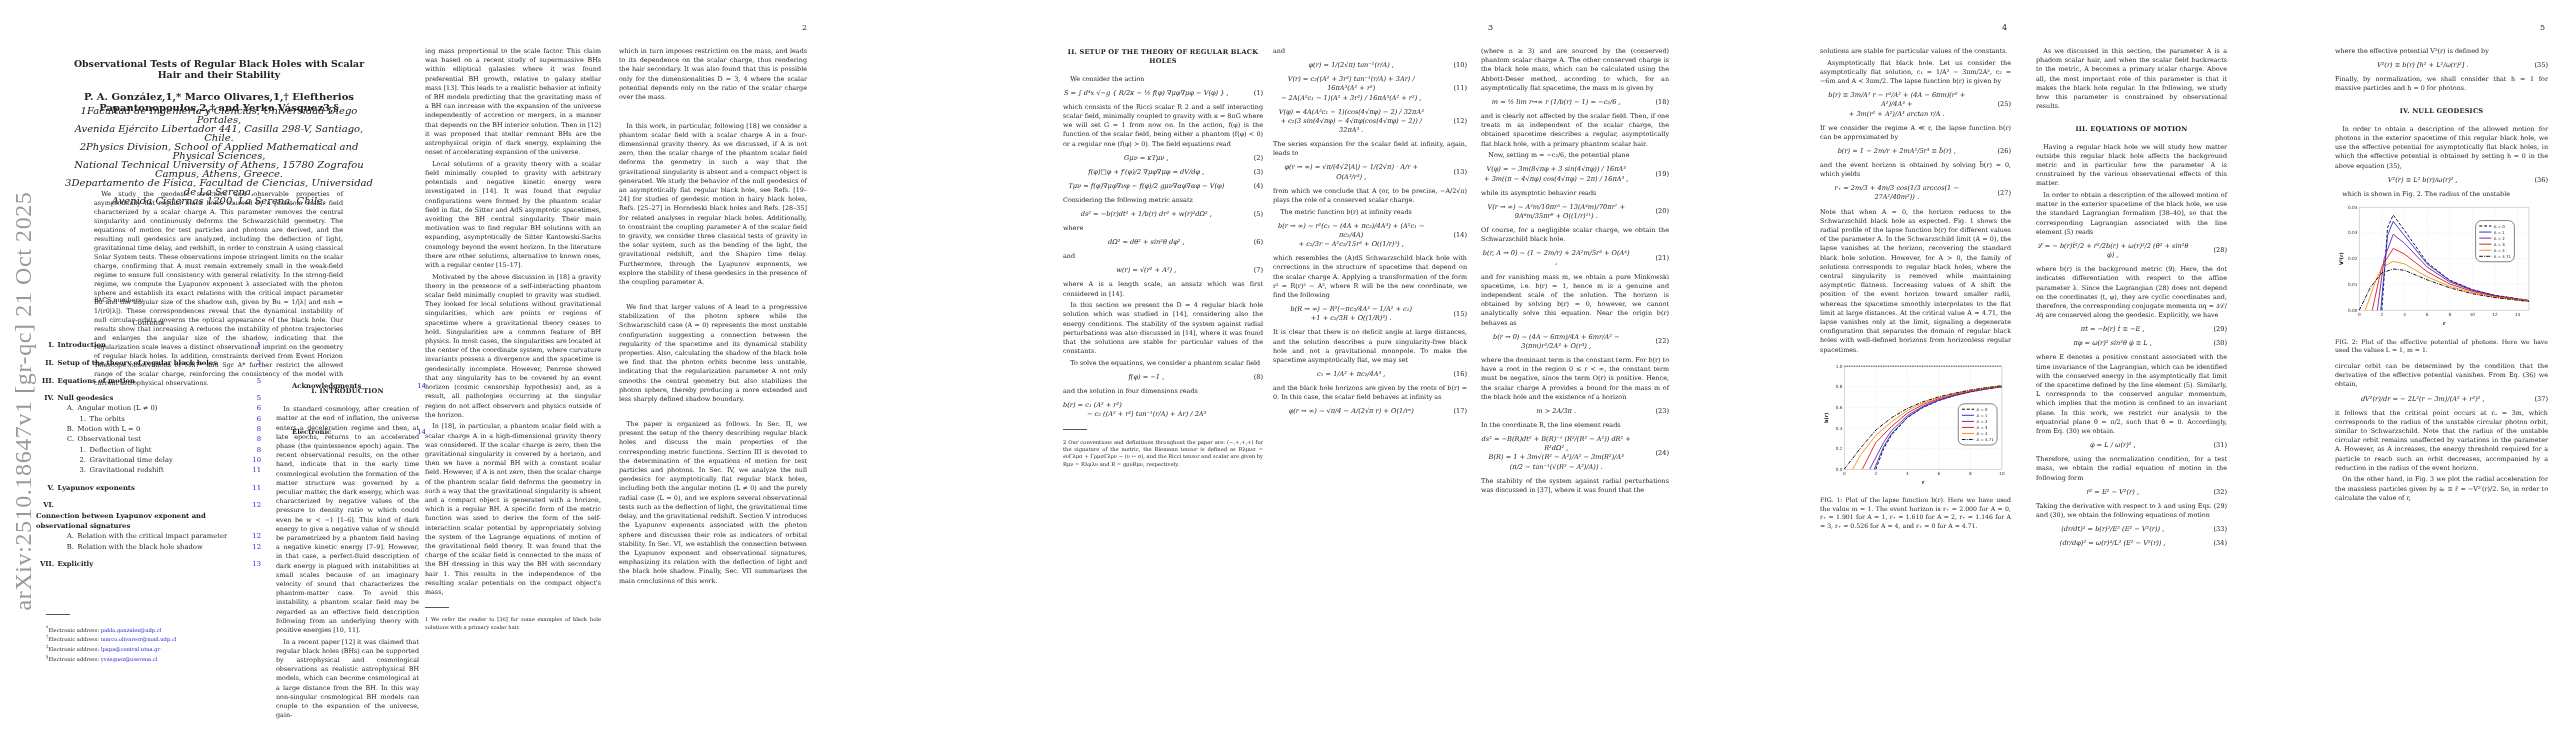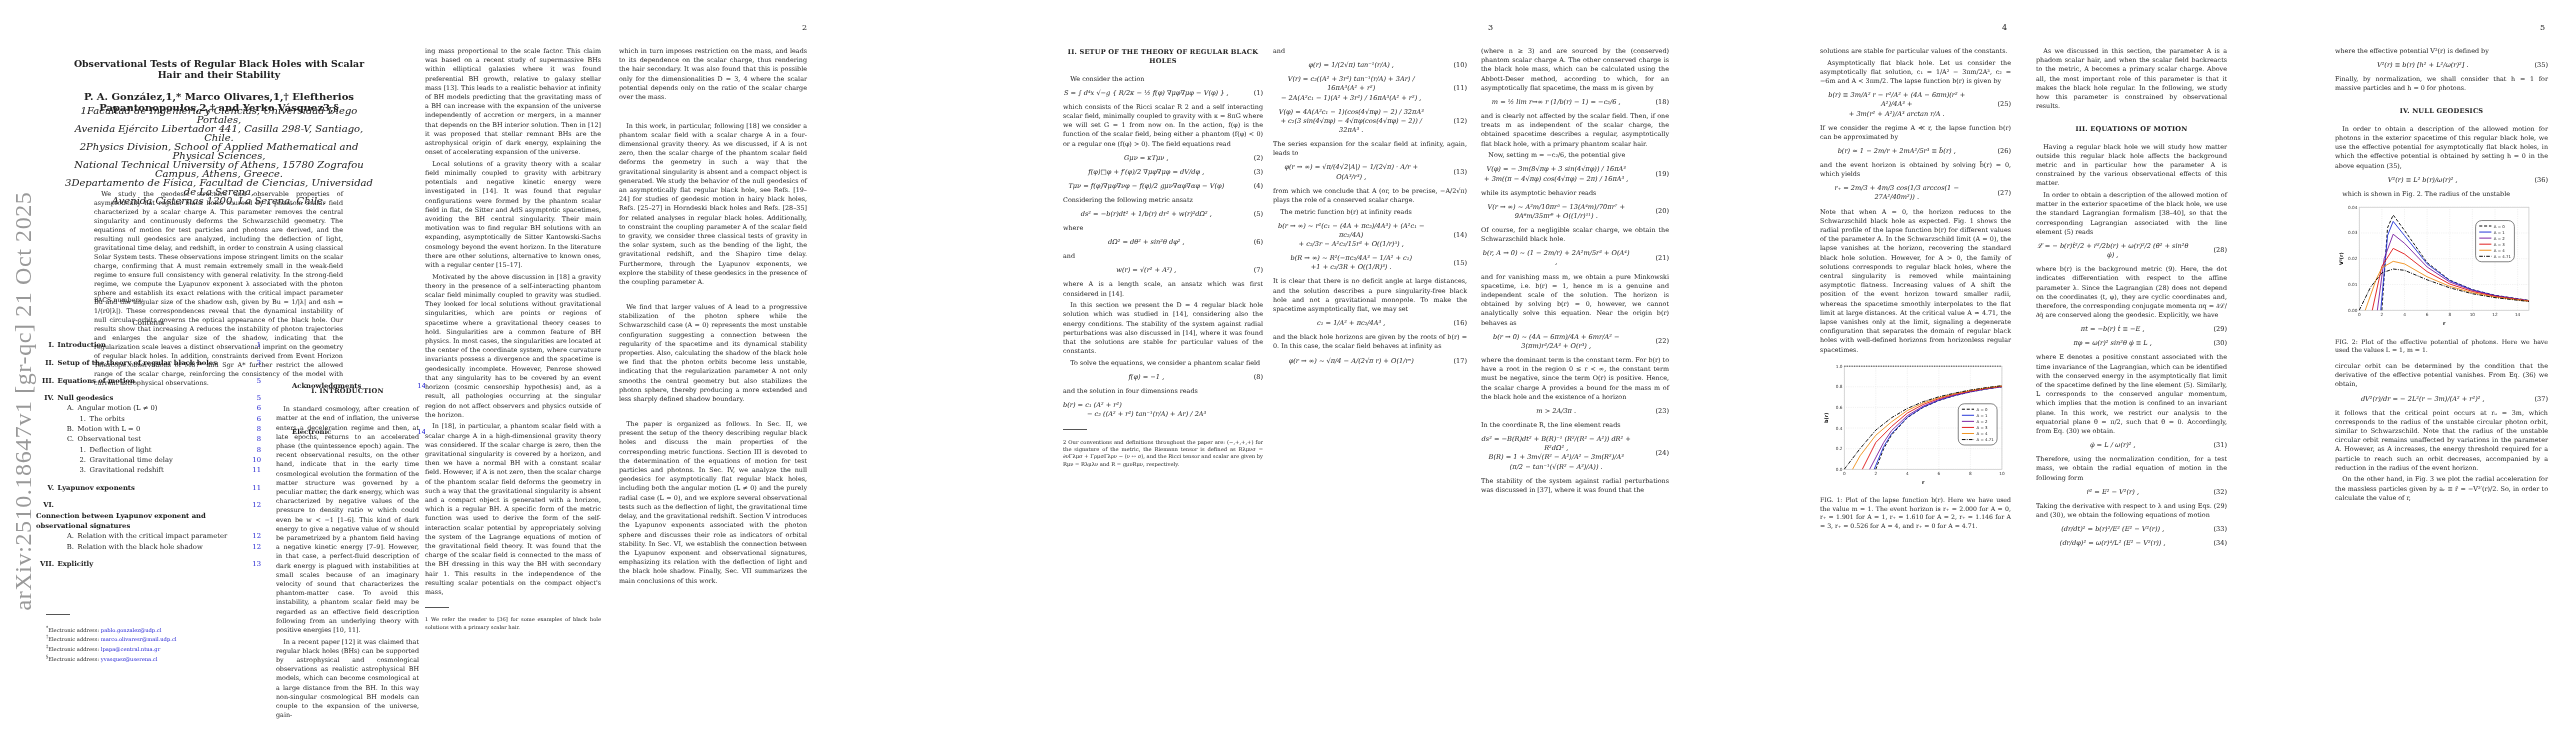--- a/index.html
+++ b/index.html
@@ -244,20 +244,21 @@
     <div class="eq">
         <span class="body">φ(r → ∞) = √π/(4√2|A|) − 1/(2√π) · A/r + O(A³/r³) ,</span>
         <span class="num">(13)</span>
       </div>
     <p class="ni">from which we conclude that A (or, to be precise, −A/2√π) plays the role of a conserved scalar charge.</p>
     <p>The metric function b(r) at infinity reads</p>
     <div class="eq">
         <span class="body"><span>b(r → ∞) ∼ r²(c₁ − (4A + πc₂)/4A³) + (A²c₁ − πc₂/4A)</span><br><span>+ c₂/3r − A²c₂/15r³ + O((1/r)⁵) ,</span></span>
         <span class="num">(14)</span>
       </div>
+    <p class="ni">which resembles the (A)dS Schwarzschild black hole with corrections in the structure of spacetime that depend on the scalar charge A. Applying a transformation of the form r² = R(r)² − A², where R will be the new coordinate, we find the following</p>
     <div class="eq">
         <span class="body"><span>b(R → ∞) ∼ R²(−πc₂/4A³ − 1/A² + c₁)</span><br><span>+1 + c₂/3R + O((1/R)³) .</span></span>
         <span class="num">(15)</span>
       </div>
     <p class="ni">It is clear that there is no deficit angle at large distances, and the solution describes a pure singularity-free black hole and not a gravitational monopole. To make the spacetime asymptotically flat, we may set</p>
     <div class="eq">
         <span class="body">c₁ = 1/A² + πc₂/4A³ ,</span>
         <span class="num">(16)</span>
       </div>
     <p class="ni">and the black hole horizons are given by the roots of b(r) = 0. In this case, the scalar field behaves at infinity as</p>
@@ -267,21 +268,21 @@
       </div>
   </div>
 
   <div class="col" style="left:418px;top:47px;width:188px;">
     <p class="ni">(where n ≥ 3) and are sourced by the (conserved) phantom scalar charge A. The other conserved charge is the black hole mass, which can be calculated using the Abbott-Deser method, according to which, for an asymptotically flat spacetime, the mass m is given by</p>
     <div class="eq">
         <span class="body">m = ½ lim r→∞ r (1/b(r) − 1) = −c₂/6 ,</span>
         <span class="num">(18)</span>
       </div>
     <p class="ni">and is clearly not affected by the scalar field. Then, if one treats m as independent of the scalar charge, the obtained spacetime describes a regular, asymptotically flat black hole, with a primary phantom scalar hair.</p>
-    <p>Now, setting m = −c₂/6, the potential give</p>
+    <p>Now, setting m = −c₂/6, the potential plane</p>
     <div class="eq">
         <span class="body"><span>V(φ) = − 3m(8√πφ + 3 sin(4√πφ)) / 16πA³</span><br><span>+ 3m((π − 4√πφ) cos(4√πφ) − 2π) / 16πA³ ,</span></span>
         <span class="num">(19)</span>
       </div>
     <p class="ni">while its asymptotic behavior reads</p>
     <div class="eq">
         <span class="body">V(r → ∞) ∼ A²m/10πr⁵ − 13(A⁴m)/70πr⁷ + 9A⁶m/35πr⁹ + O((1/r)¹¹) .</span>
         <span class="num">(20)</span>
       </div>
     <p class="ni">Of course, for a negligible scalar charge, we obtain the Schwarzschild black hole.</p>

